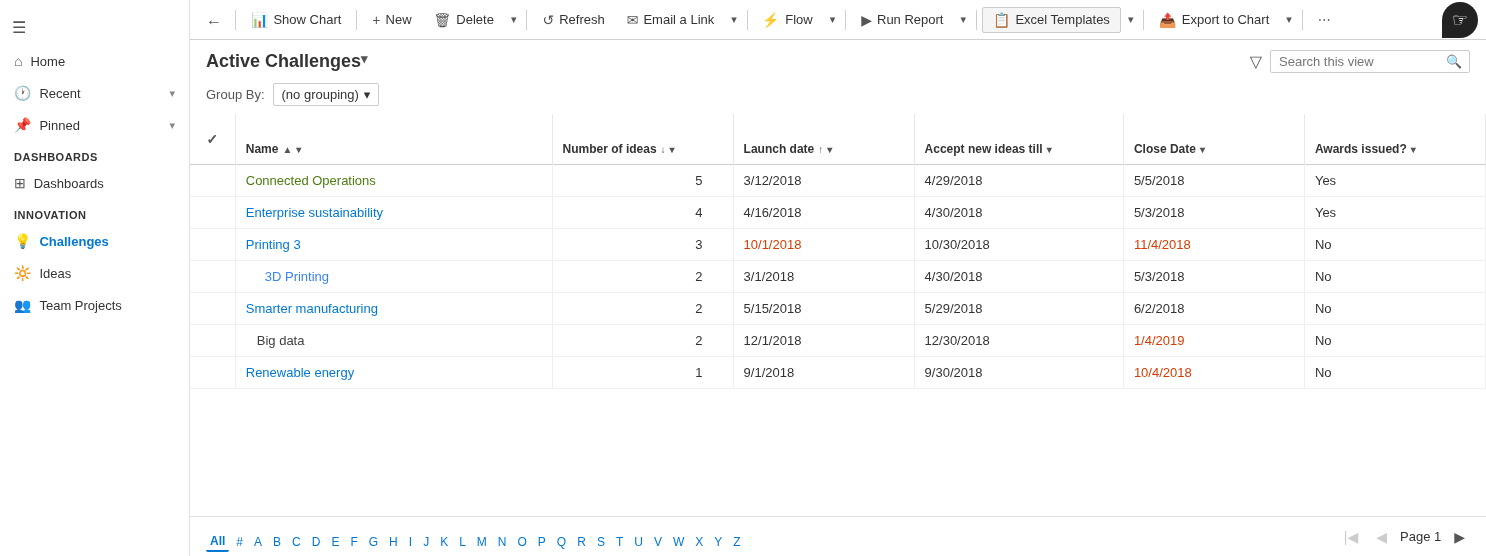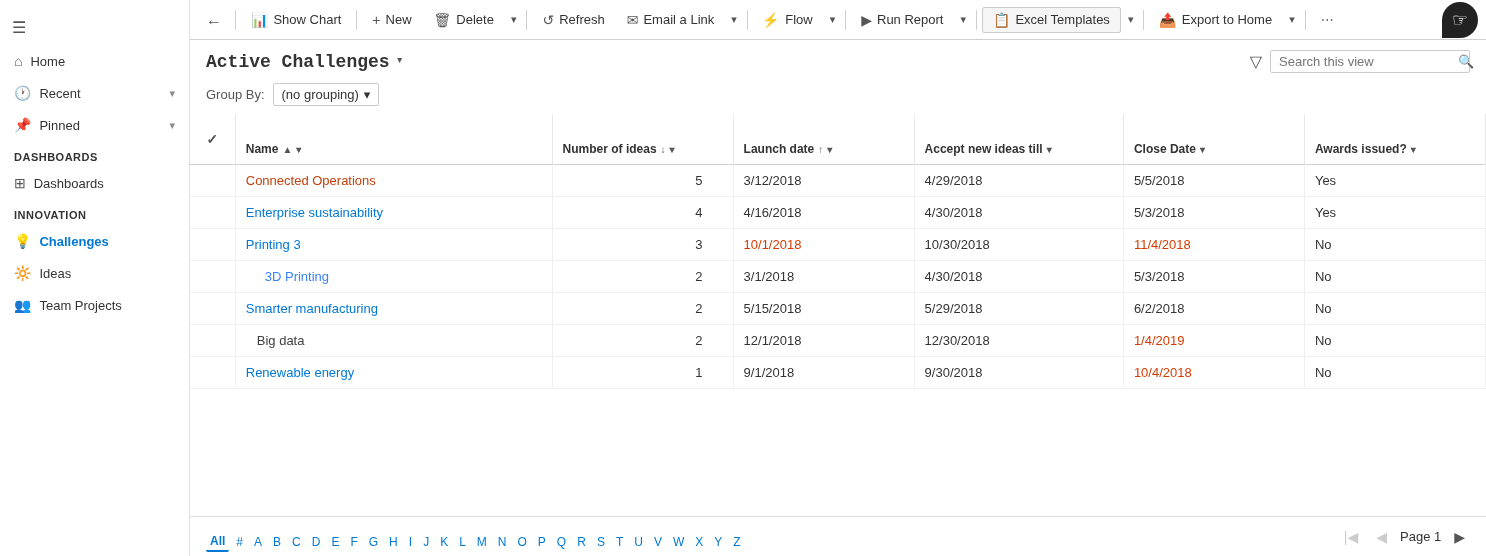--- a/index.html
+++ b/index.html
@@ -107,41 +107,39 @@
     .view-header {
       display: flex;
       align-items: center;
       justify-content: space-between;
       padding: 10px 16px 6px;
       flex-shrink: 0;
     }
     .view-title {
       display: flex;
       align-items: flex-start;
-      gap: 6px;
       font-size: 18px;
       font-weight: 600;
       color: #333;
       cursor: pointer;
-      font-family: Liberation Mono, monospace;
     }
     .view-title .chevron { font-size: 13px; color: #555; }
     .view-header-right {
       display: flex;
       align-items: center;
       gap: 8px;
     }
     .filter-icon { font-size: 16px; color: #555; cursor: pointer; }
     .search-box {
       display: flex;
       align-items: center;
       border: 1px solid #ccc;
       border-radius: 2px;
       padding: 3px 8px;
-      gap: 19px;
+      gap: 7px;
       width: 200px;
     }
     .search-box input {
       border: none;
       outline: none;
       font-size: 13px;
       width: 160px;
       color: #555;
     }
     .search-box .search-icon { color: #555; font-size: 13px; }
@@ -360,21 +358,21 @@
 
     <button class="toolbar-btn" style="background:#f5f5f5; border:1px solid #ccc;">
       <span class="icon">📋</span>
       <span>Excel Templates</span>
     </button>
     <button class="toolbar-chevron">▾</button>
     <div class="toolbar-separator"></div>
 
     <button class="toolbar-btn">
       <span class="icon">📤</span>
-      <span>Export to Home</span>
+      <span>Export to Chart</span>
     </button>
     <button class="toolbar-chevron">▾</button>
     <div class="toolbar-separator"></div>
 
     <button class="toolbar-btn">
       <span>⋯</span>
     </button>
 
     <div class="toolbar-spacer"></div>
 
@@ -449,21 +447,21 @@
             <div class="th-inner">
               <span>Awards issued?</span>
               <span class="sort-icon-filter">▾</span>
             </div>
           </th>
         </tr>
       </thead>
       <tbody id="table-body">
       <tr>
             <td class="check-col"></td>
-            <td class="td-name" style="color: #c2410c;">Connected Operations</td>
+            <td class="td-name" style="color: #4d7c0f;">Connected Operations</td>
             <td class="td-number">5</td>
             <td>3/12/2018</td>
             <td>4/29/2018</td>
             <td>5/5/2018</td>
             <td>Yes</td>
           </tr>
           <tr>
             <td class="check-col"></td>
             <td class="td-name" style="color: rgb(0, 120, 212);">Enterprise sustainability</td>
             <td class="td-number">4</td>

